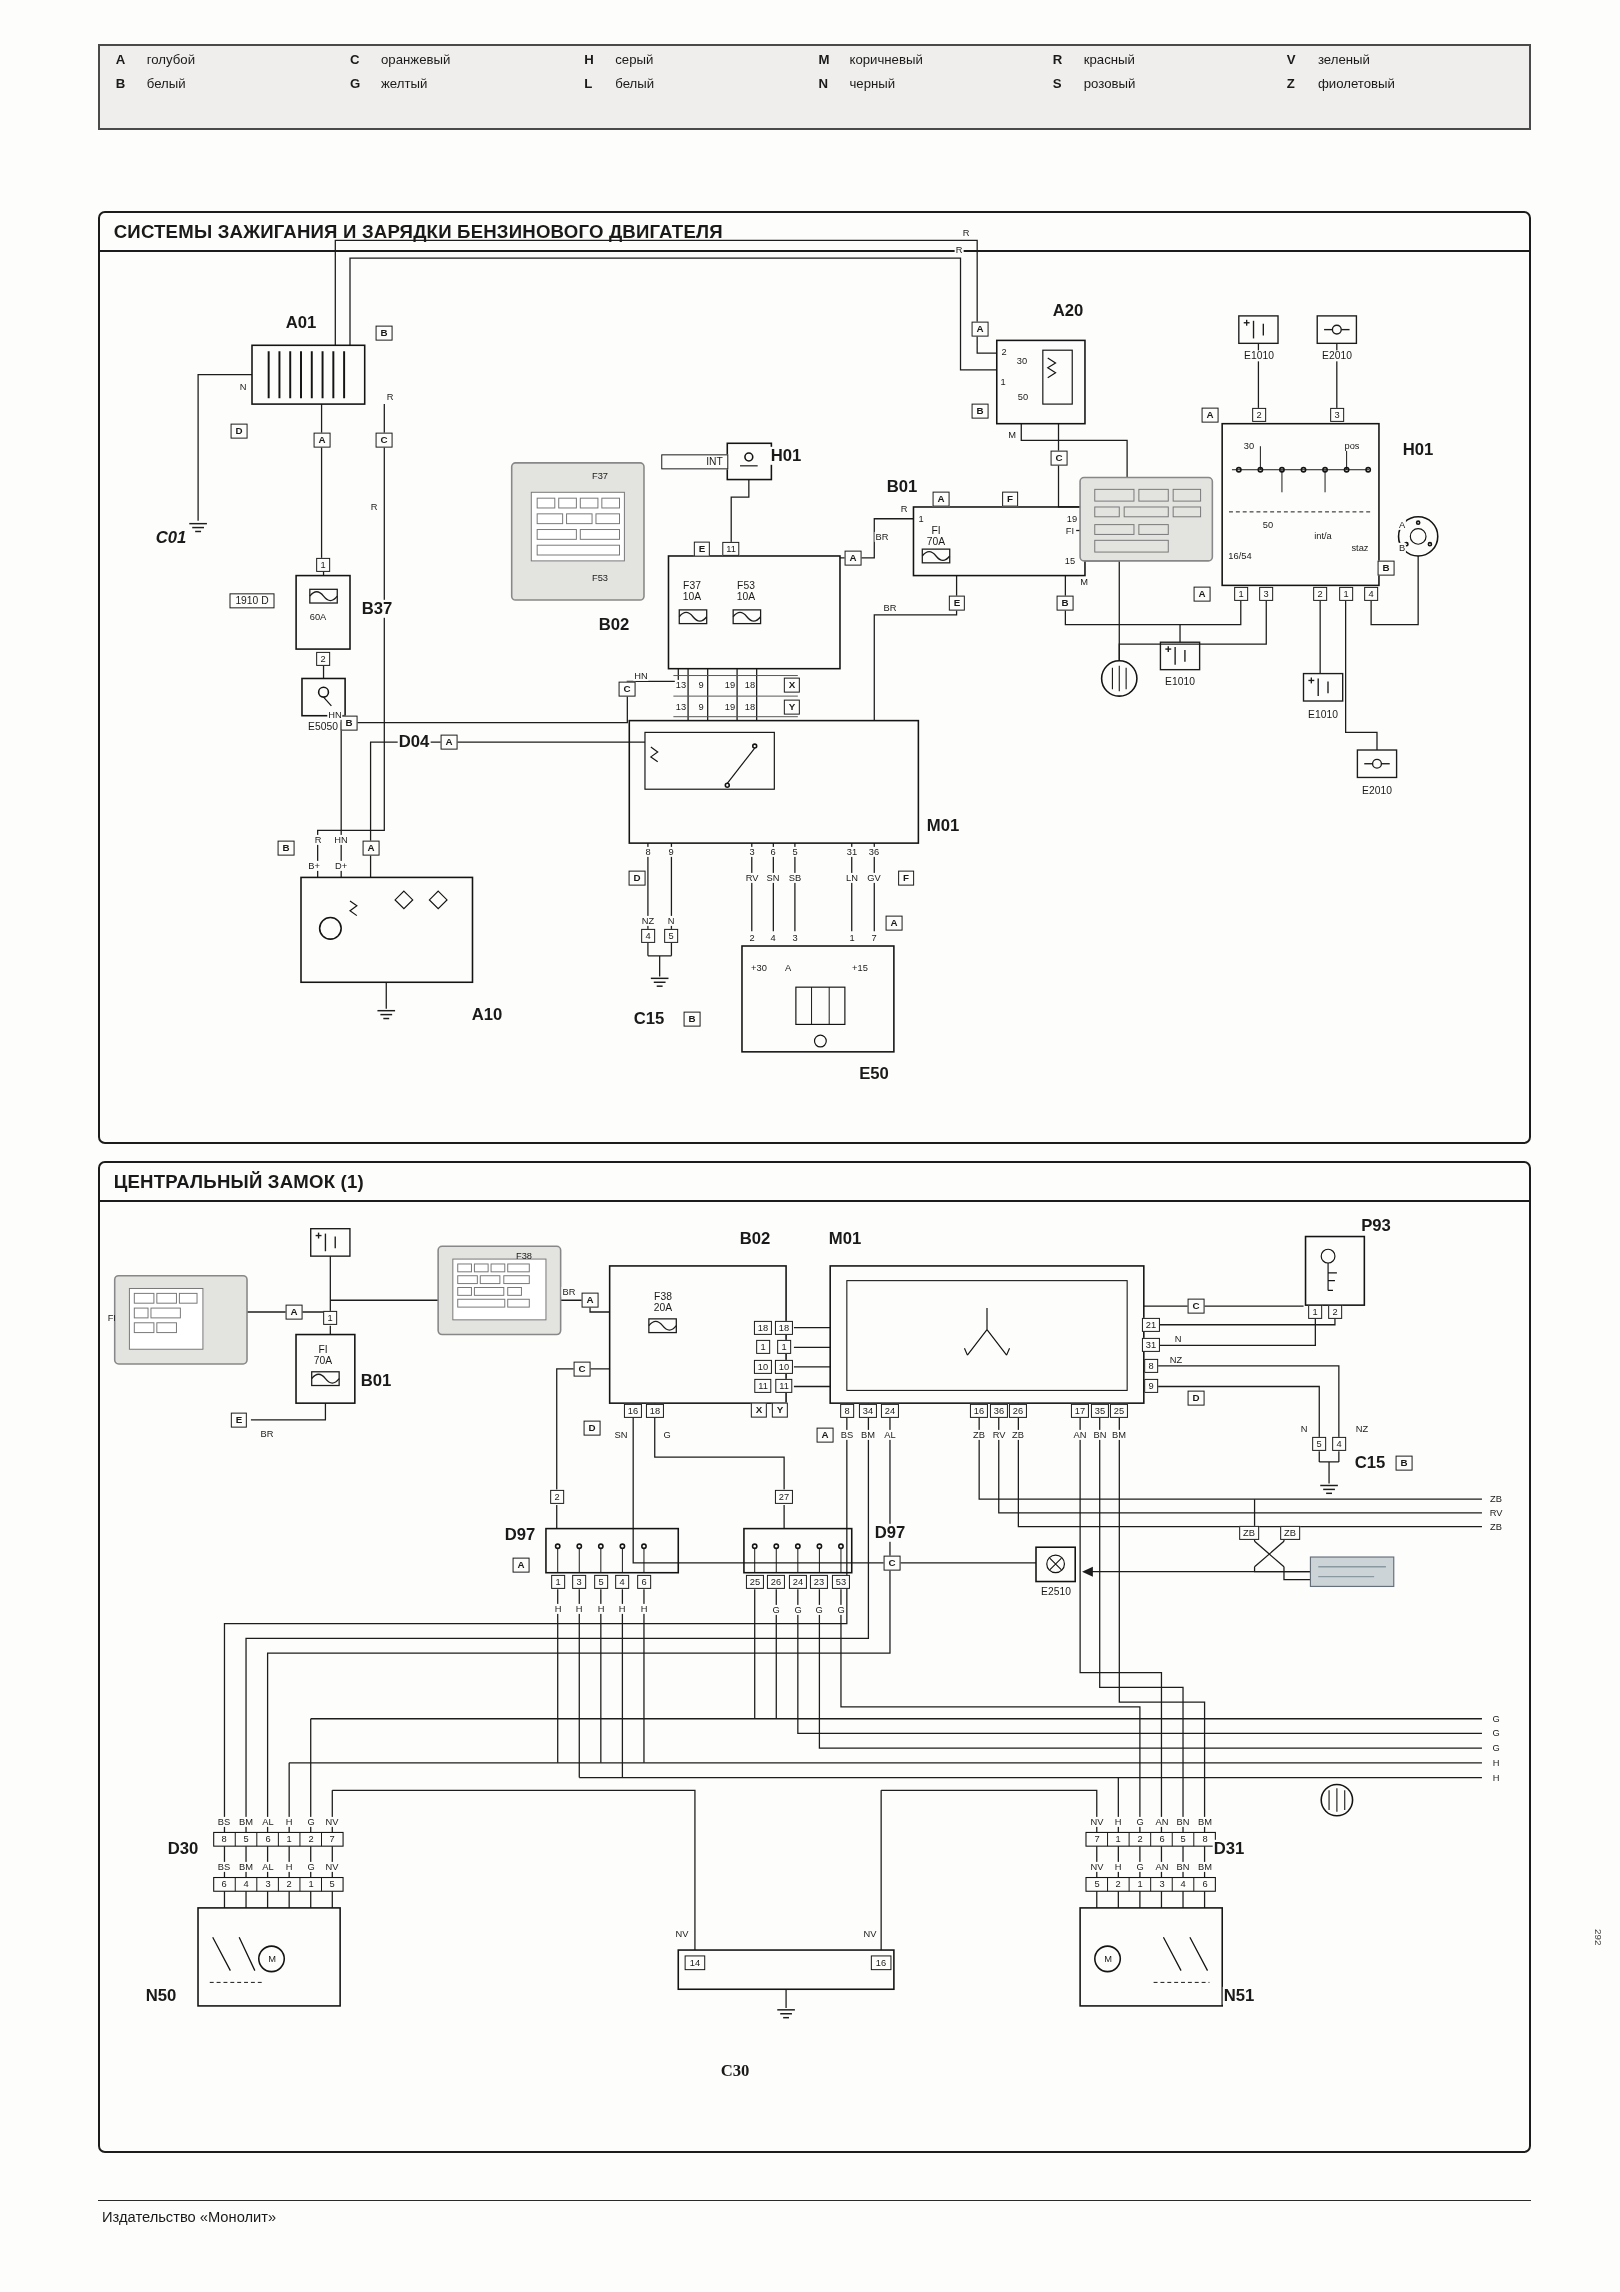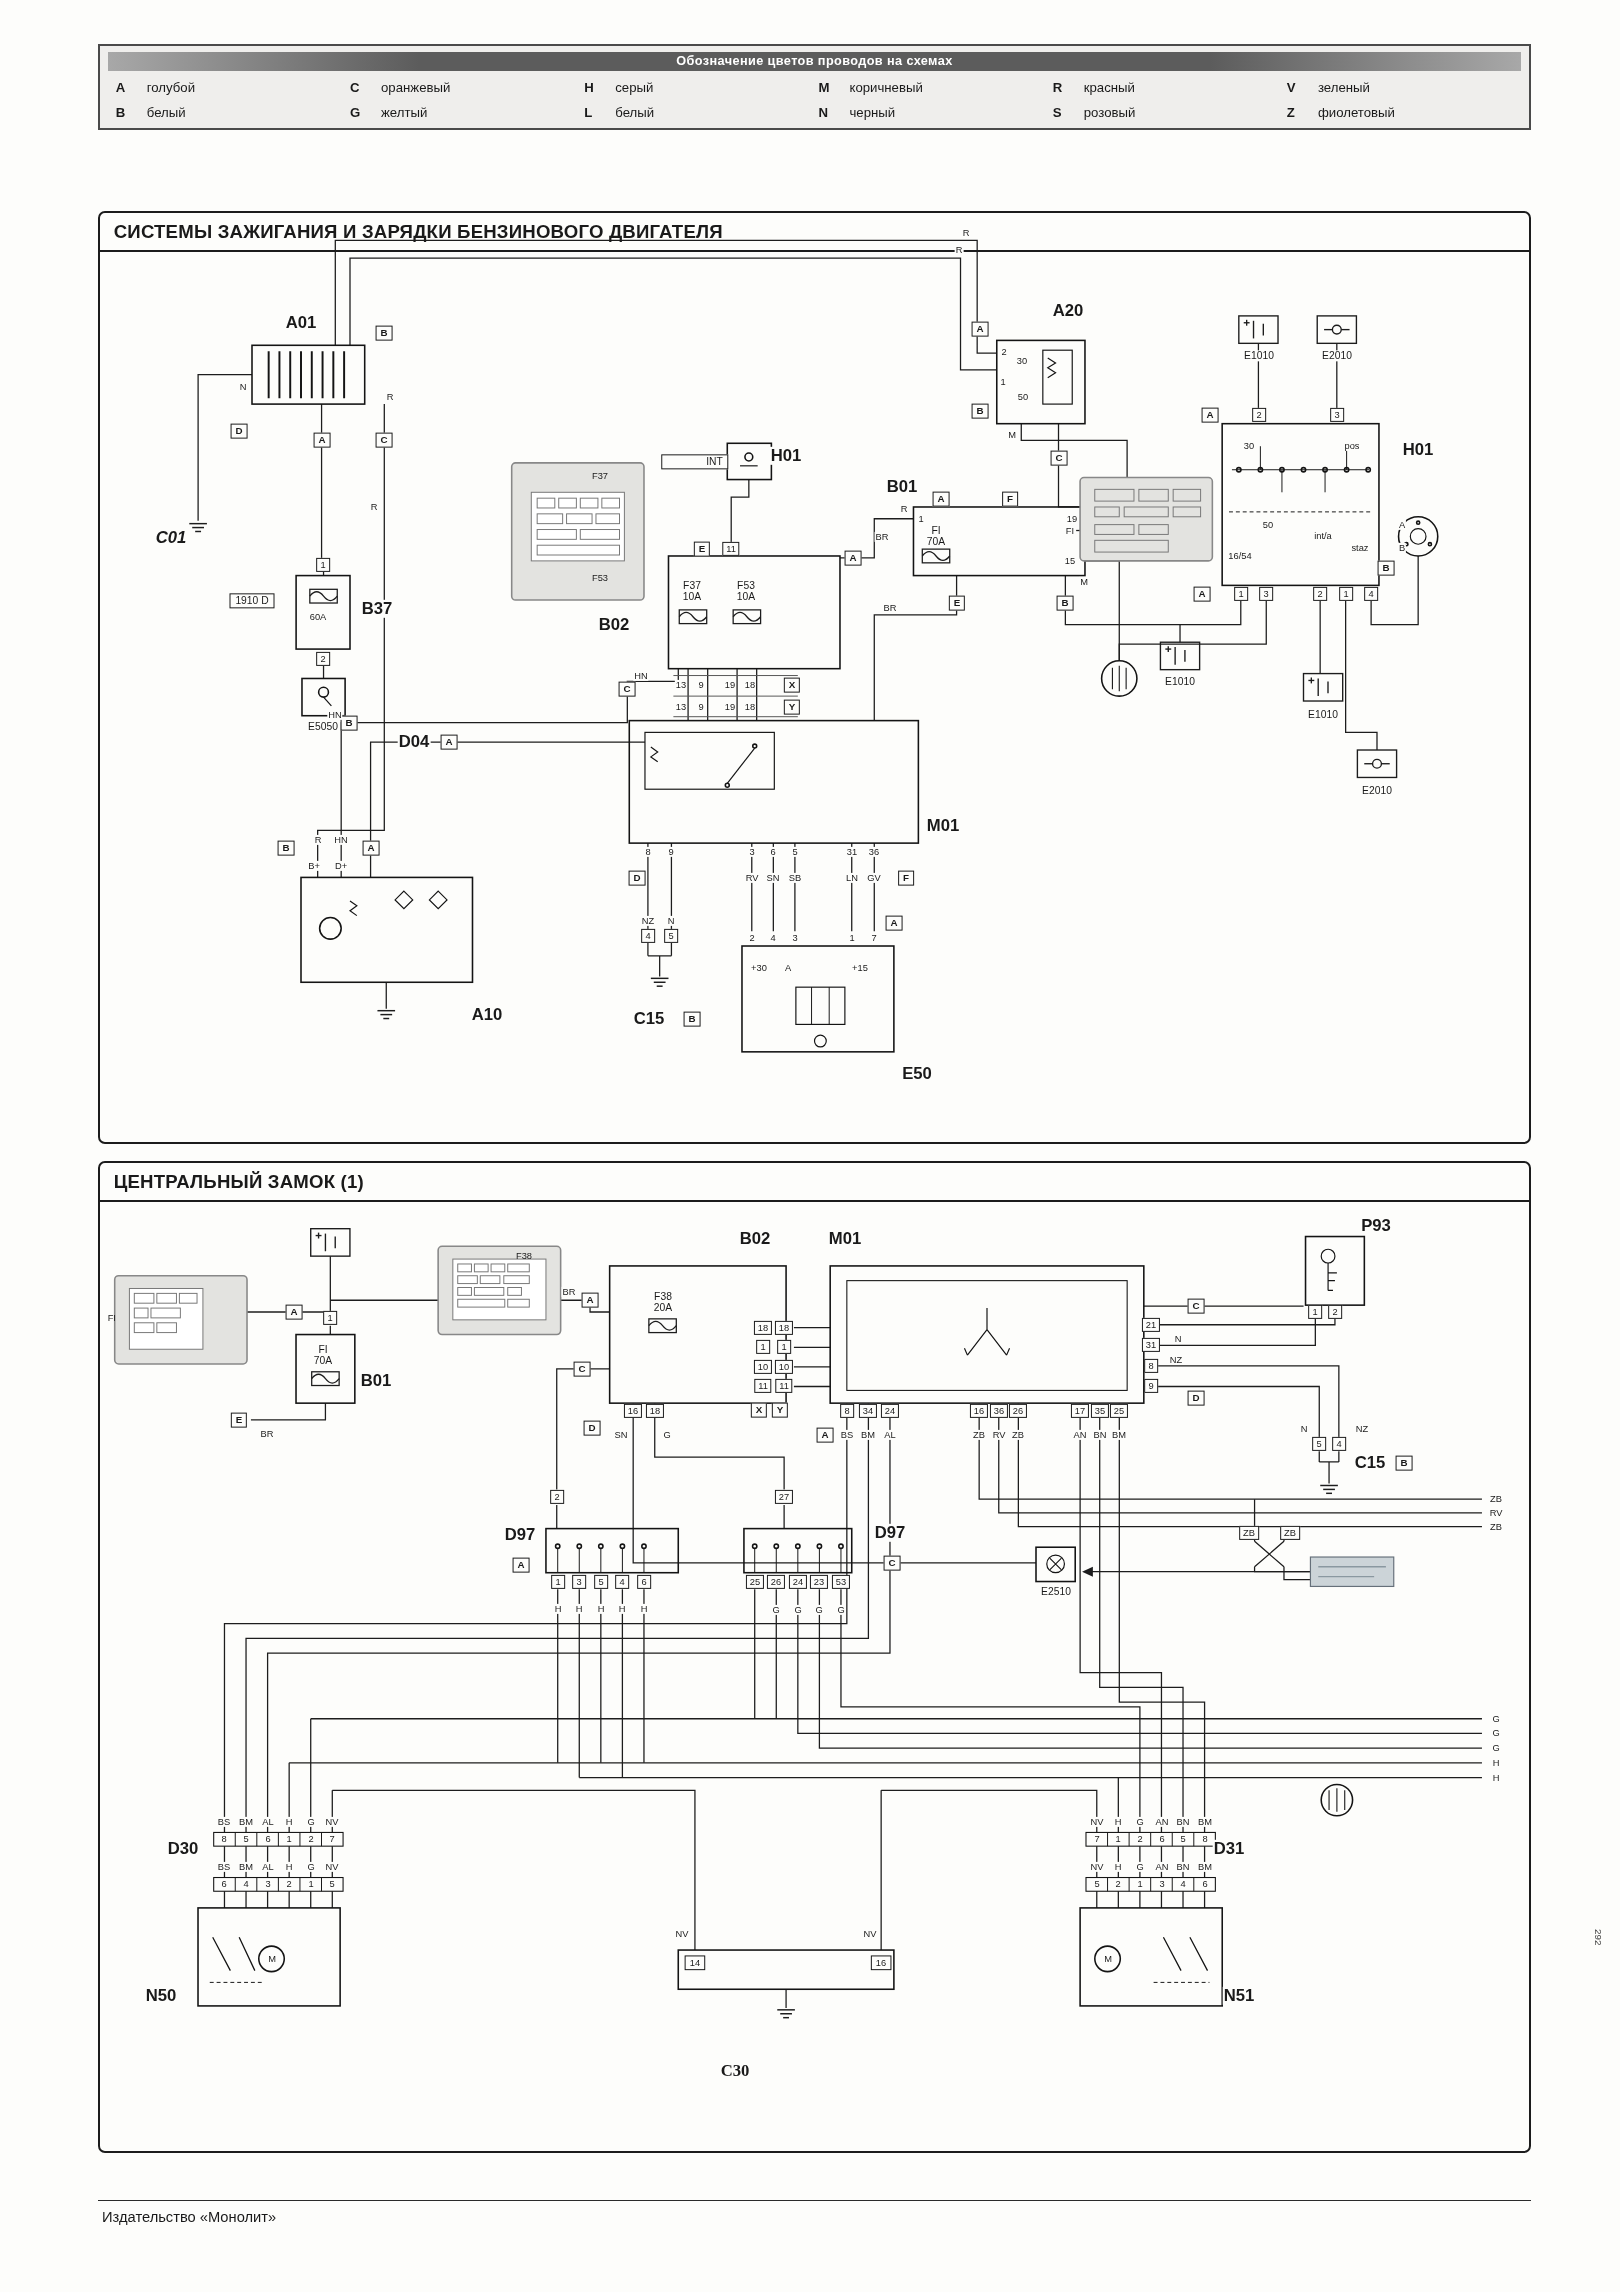--- a/index.html
+++ b/index.html
@@ -32,21 +32,20 @@
   .footer-line{position:absolute;left:98px;top:2200px;width:1433px;border-top:1.5px solid #2a2a2a}
   .footer-text{position:absolute;left:102px;top:2209px;font-size:14.7px}
   .pagenum{position:absolute;left:1604px;top:1929px;font-size:9.8px;color:#444;transform:rotate(90deg);transform-origin:left top}
 </style>
 </head>
 <body>
 
 <div class="page">
 
   <div class="legend">
-    <div class="legend-title">Обозначение цветов проводов на схемах</div>
     <div class="legend-grid">
         <div class="legend-cell">
           <span class="legend-code">A</span>
           <span class="legend-name">голубой</span>
         </div>
         <div class="legend-cell">
           <span class="legend-code">C</span>
           <span class="legend-name">оранжевый</span>
         </div>
         <div class="legend-cell">
@@ -243,21 +242,21 @@
         <span class="dl big" style="left: 277px; top: 396px;">B37</span>
         <span class="dl big" style="left: 514px; top: 412px;">B02</span>
         <span class="dl big" style="left: 686px; top: 243px;">H01</span>
         <span class="dl big" style="left: 802px; top: 274px;">B01</span>
         <span class="dl big" style="left: 968px; top: 98px;">A20</span>
         <span class="dl big" style="left: 1318px; top: 237px;">H01</span>
         <span class="dl big" style="left: 314px; top: 529px;">D04</span>
         <span class="dl big" style="left: 843px; top: 613px;">M01</span>
         <span class="dl big" style="left: 387px; top: 802px;">A10</span>
         <span class="dl big" style="left: 549px; top: 806px;">C15</span>
-        <span class="dl big" style="left: 774px; top: 861px; margin-left: 43px;">E50</span>
+        <span class="dl big" style="left: 774px; top: 861px;">E50</span>
         <span class="dl med" style="left: 1159px; top: 143px;">E1010</span>
         <span class="dl med" style="left: 1237px; top: 143px;">E2010</span>
         <span class="dl med" style="left: 1080px; top: 469px;">E1010</span>
         <span class="dl med" style="left: 1223px; top: 502px;">E1010</span>
         <span class="dl med" style="left: 1277px; top: 578px;">E2010</span>
         <span class="dl med" style="left: 223px; top: 514px;">E5050</span>
         <span class="dl med" style="left: 592px; top: 378px;">F37
 10A</span>
         <span class="dl med" style="left: 646px; top: 378px;">F53
 10A</span>

